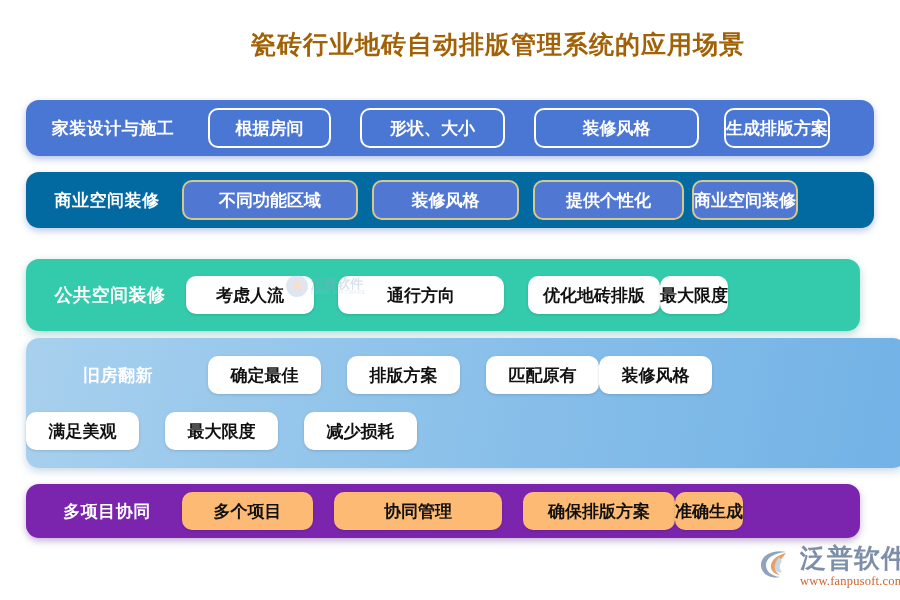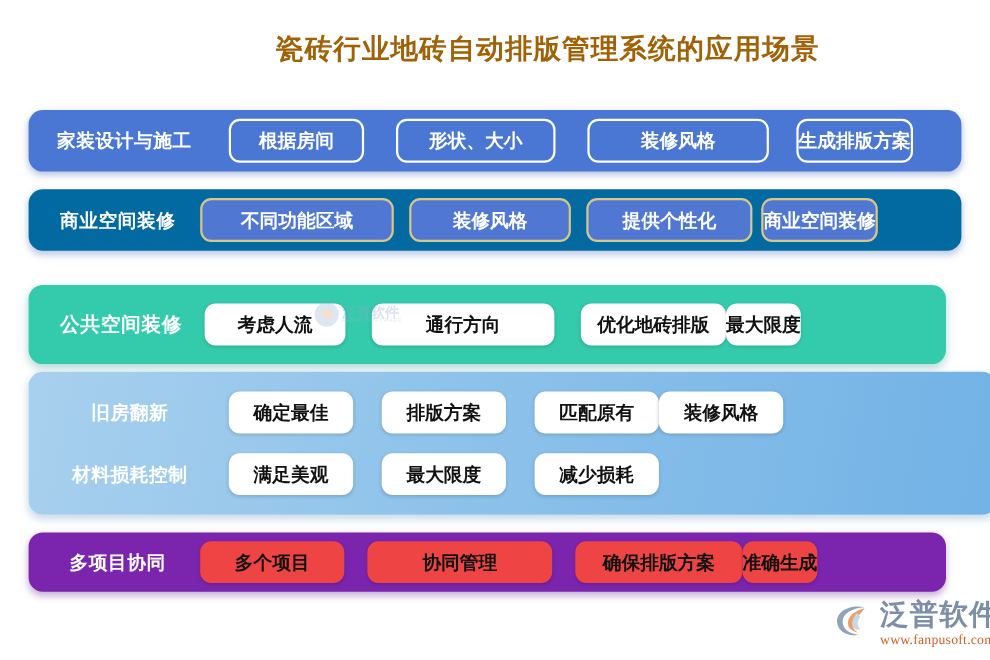--- a/index.html
+++ b/index.html
@@ -185,21 +185,21 @@
     height: 54px;
     background: #7b25ae;
     box-shadow: 0 3px 7px rgba(110,60,150,0.40);
   }
   #row6 .row-label {
     width: 150px;
     margin-left: 6px;
   }
   #row6 .chip {
     height: 38px;
-    background: #ef4444;
+    background: #fdba74;
     color: #111111;
     font-size: 17px;
     border: none;
     margin-right: 21px;
     box-shadow: 0 1px 3px rgba(0,0,0,0.14);
   }
   #row6 .chip:nth-of-type(1) { width: 152px; }
   #row6 .chip:nth-of-type(2) { width: 131px; }
   #row6 .chip:nth-of-type(3) { width: 168px; }
   #row6 .chip:nth-of-type(4) { width: 152px; margin-right: 0; }
@@ -318,21 +318,20 @@
 
 <div id="row45">
   <div class="subrow">
     <div class="row-label">旧房翻新</div>
     <div class="chip">确定最佳</div>
     <div class="chip">排版方案</div>
     <div class="chip">匹配原有</div>
     <div class="chip">装修风格</div>
   </div>
   <div class="subrow">
-    <div class="row-label">材料损耗控制</div>
     <div class="chip">满足美观</div>
     <div class="chip">最大限度</div>
     <div class="chip">减少损耗</div>
   </div>
 </div>
 
 <div class="row" id="row6">
   <div class="row-label">多项目协同</div>
   <div class="chip">多个项目</div>
   <div class="chip">协同管理</div>

